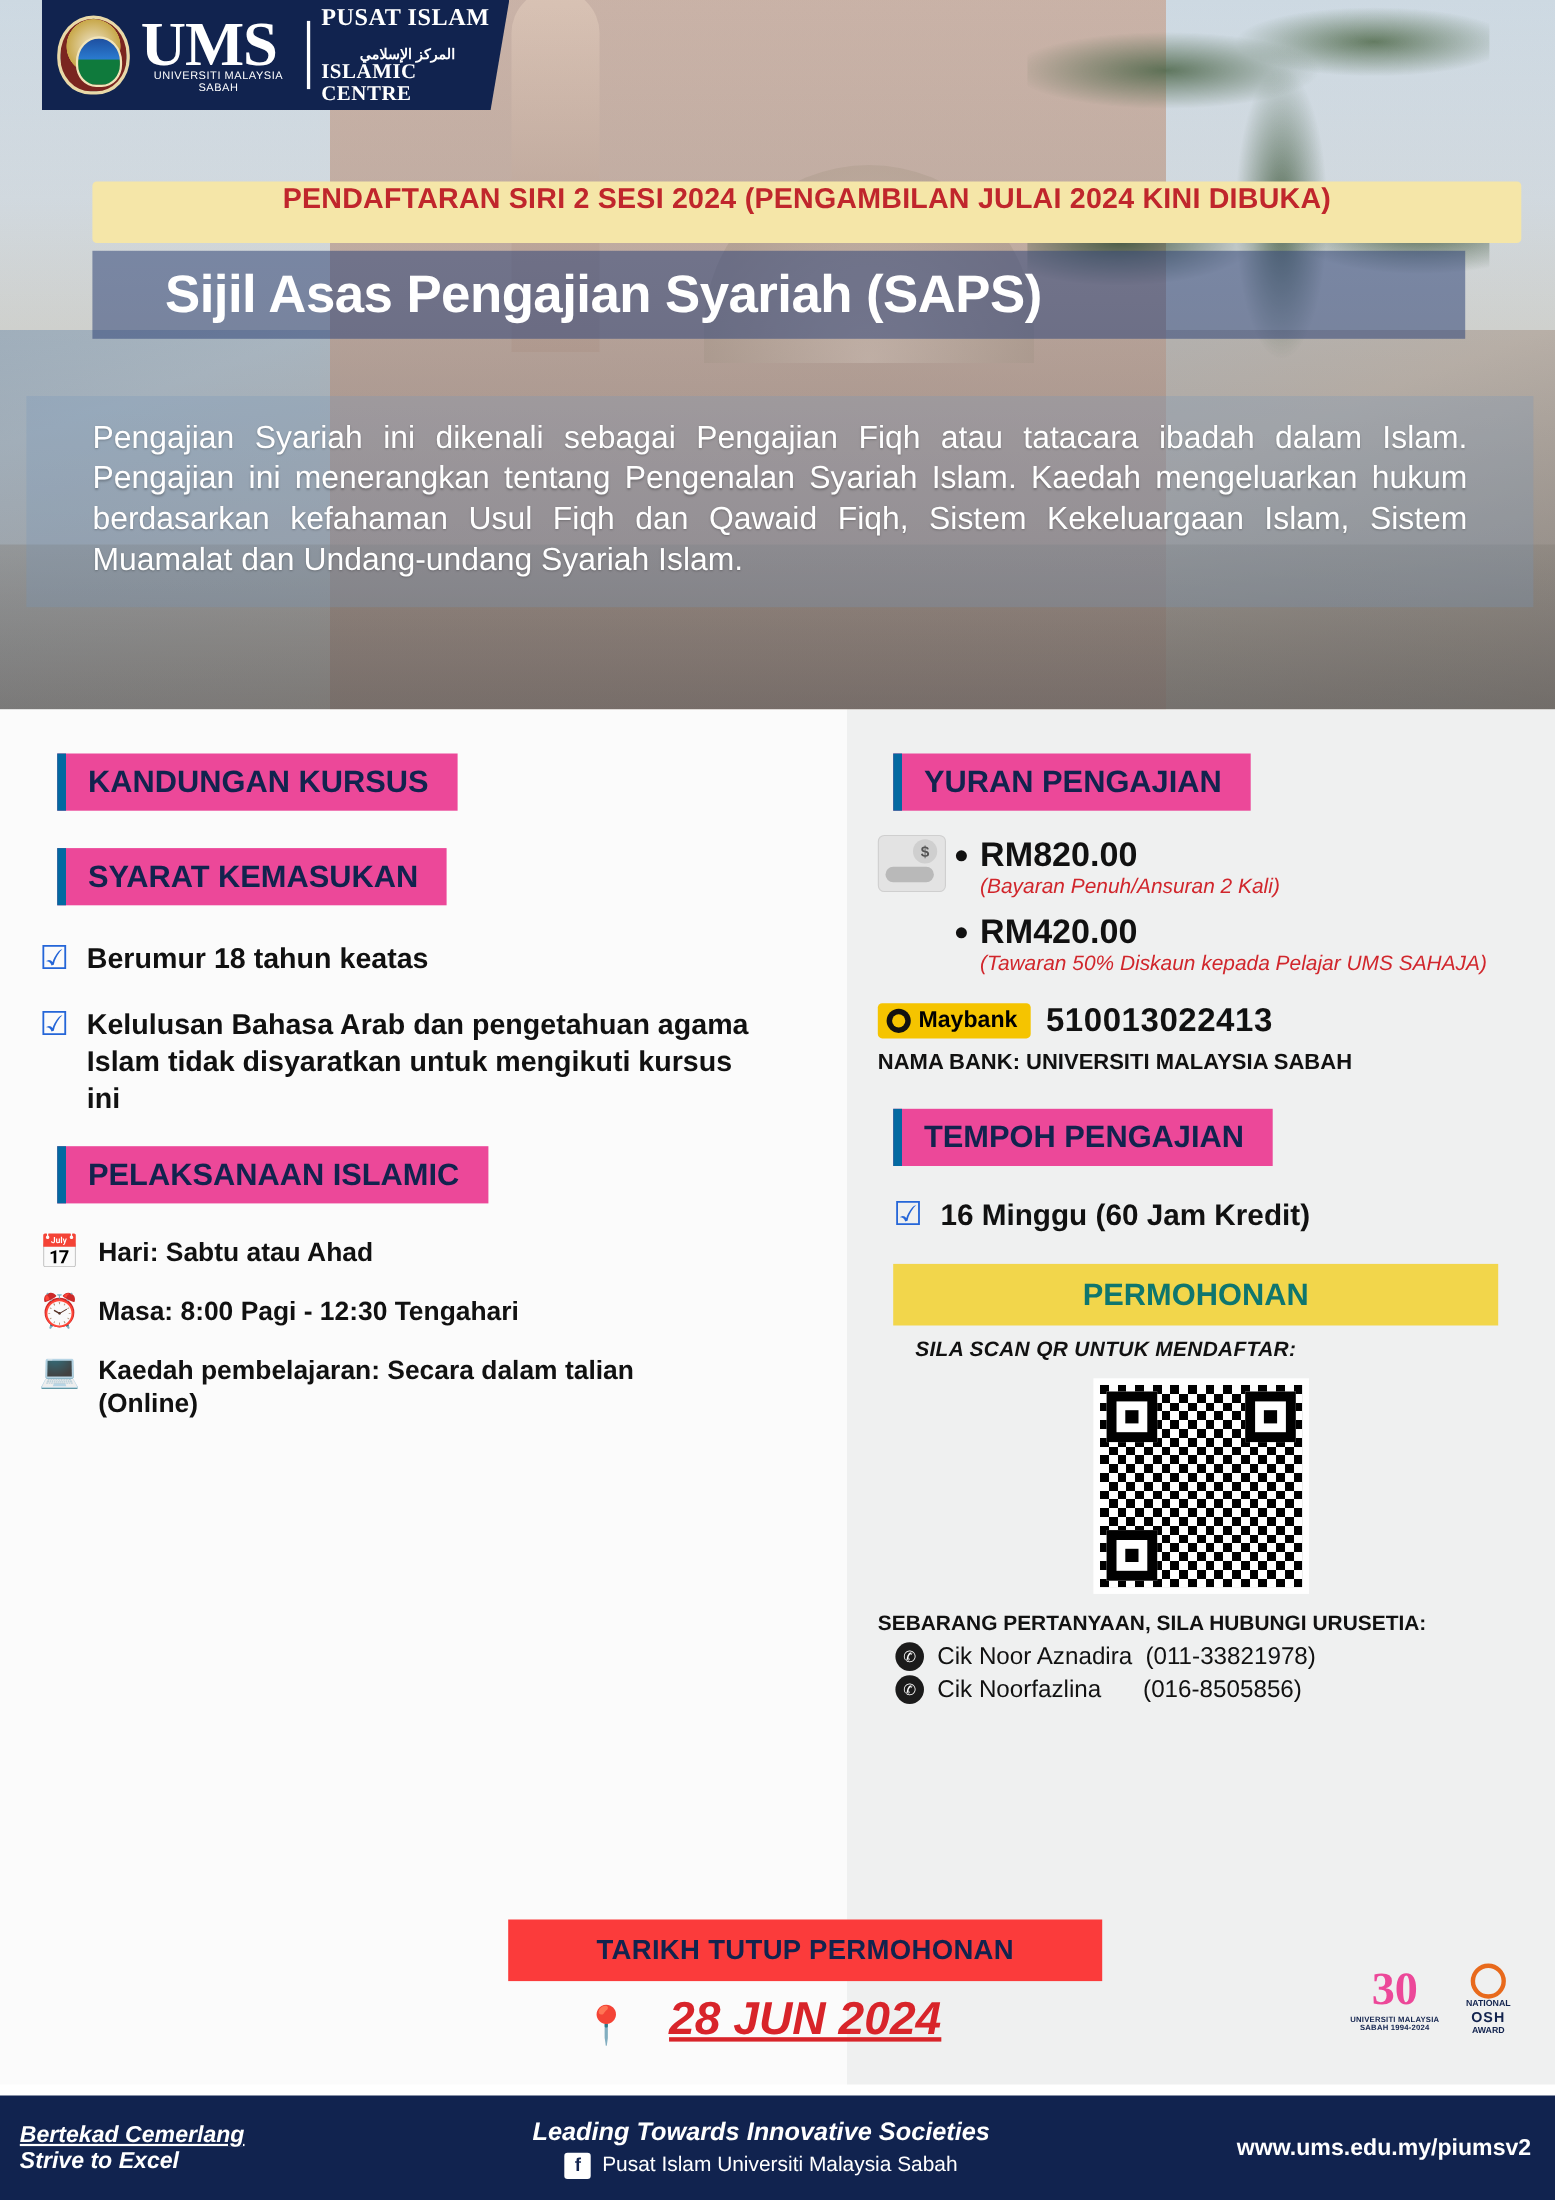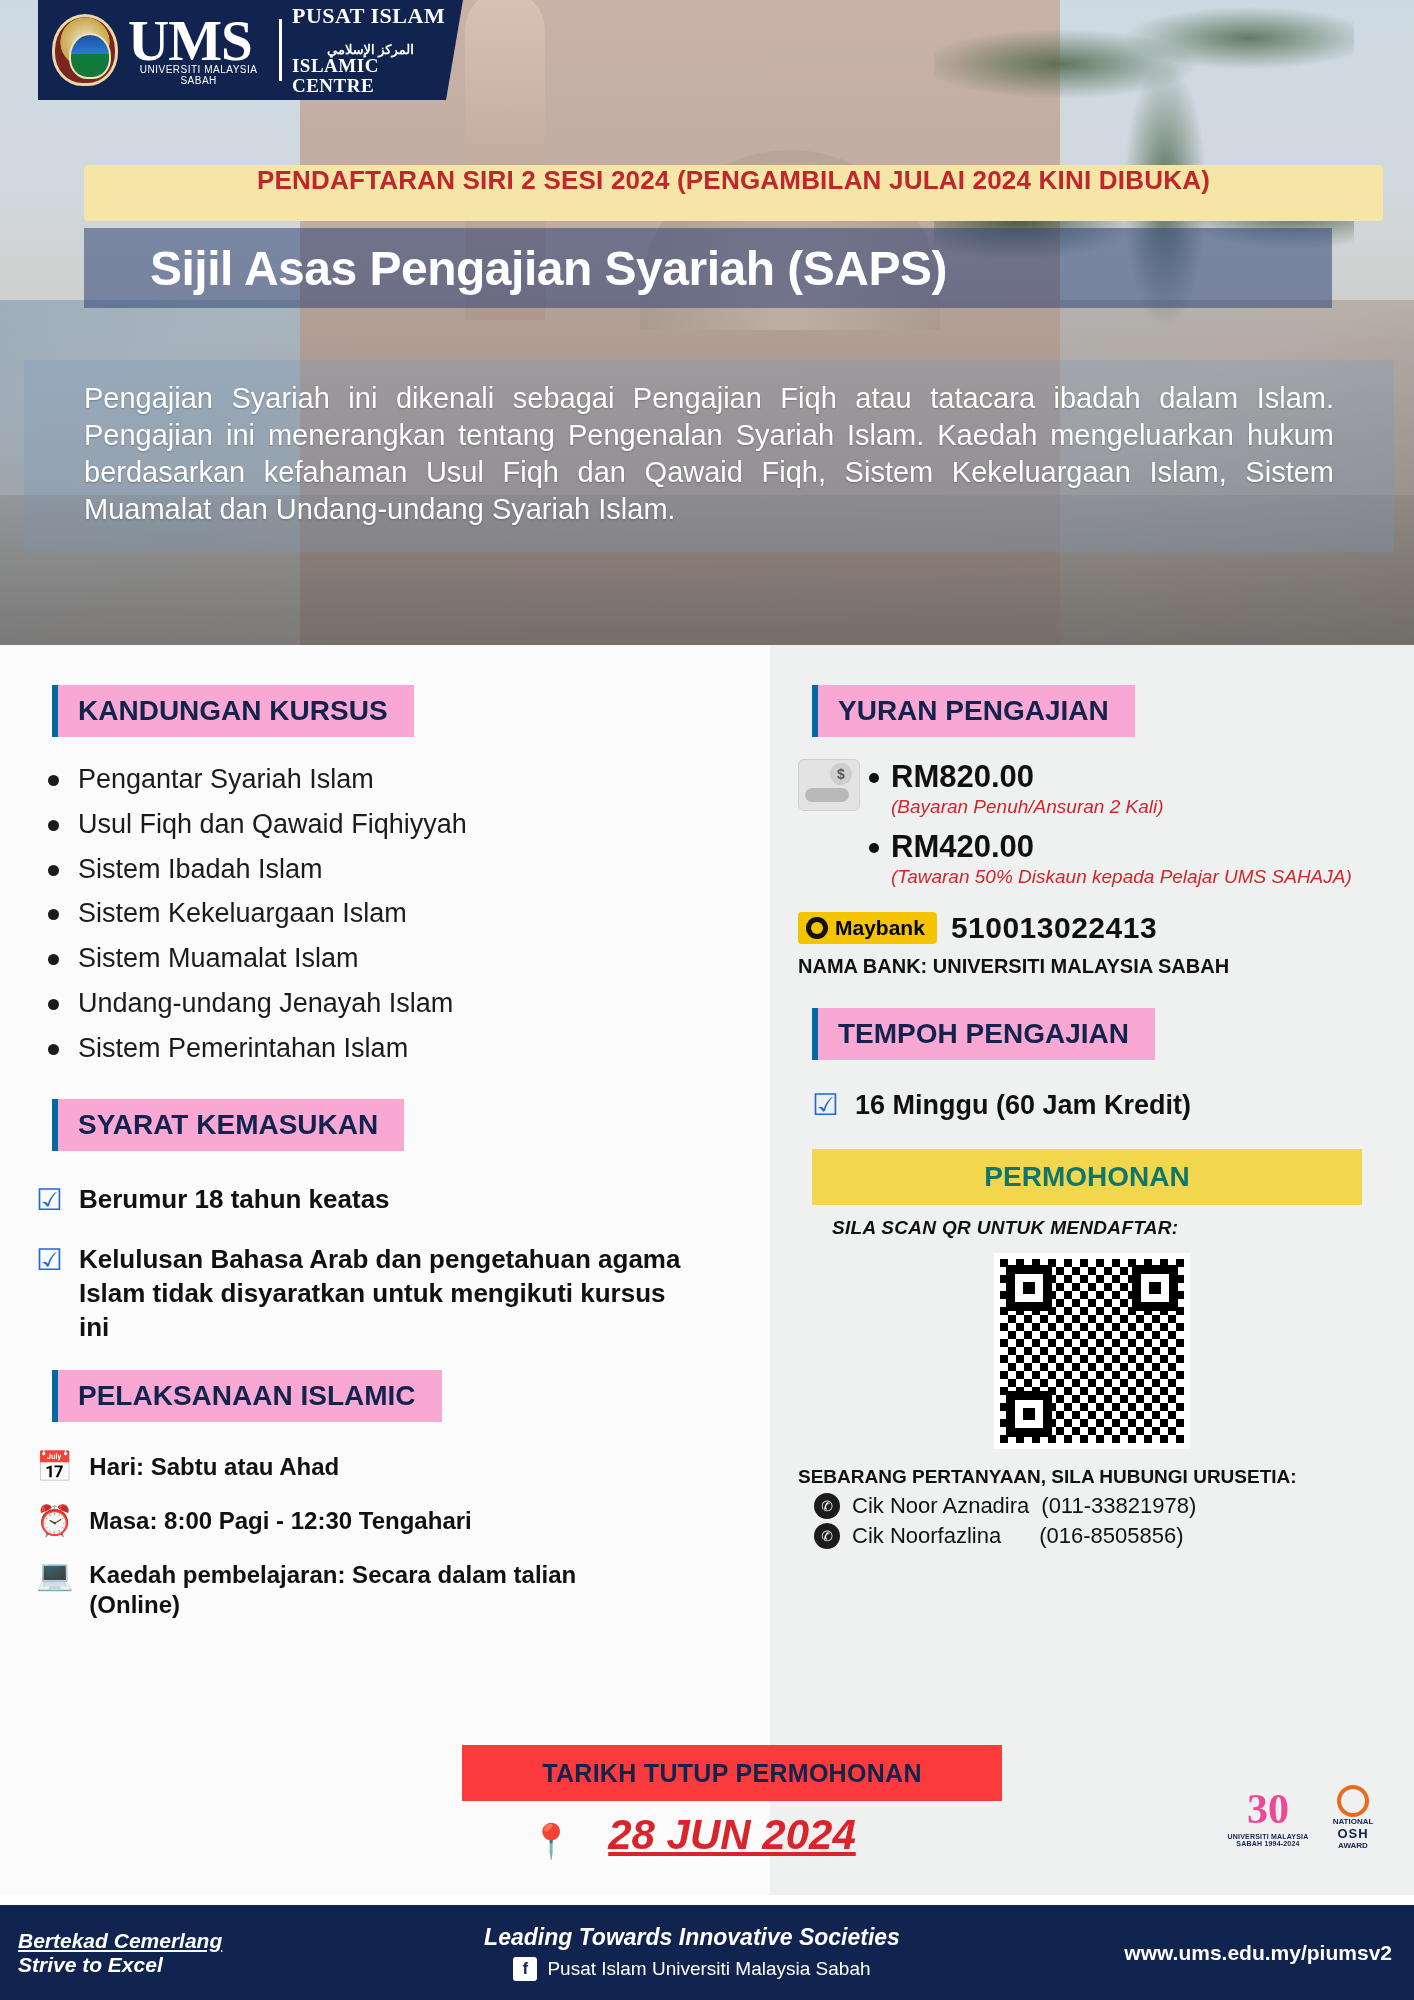--- a/index.html
+++ b/index.html
@@ -120,23 +120,23 @@
   
   .content {
     position: absolute; top: 645px; left: 0; width: 1414px; height: 1250px;
     display: flex;
   }
   .col-left { width: 770px; background: #fbfbfb; position: relative; }
   .col-right { width: 644px; background: #eff0f0; position: relative; }
 
   .tag {
     display: inline-flex; align-items: flex-end;
-    background: #f9a8d4; color: #12234e; font-weight: 800;
+    background: #ec4899; color: #12234e; font-weight: 800;
     font-size: 28px; padding: 10px 26px 10px 20px;
-    border-left: 6px solid #0369a1;
+    border-left: 8px solid #0369a1;
   }
 
   ul.course { list-style: none; margin: 26px 0 0 34px; }
   ul.course li {
     position: relative; padding-left: 44px; font-size: 27px; color: #1b1b1b;
     margin-bottom: 11px; line-height: 1.25;
   }
   ul.course li:before {
     content: ""; position: absolute; left: 14px; top: 12px;
     width: 11px; height: 11px; background: #1b1b1b; border-radius: 50%;
@@ -279,29 +279,20 @@
 </div>
 
 <div class="content">
 
   <div class="col-left">
     <div style="margin:40px 0 0 52px;">
       <div class="tag">
         <span>KANDUNGAN KURSUS</span>
       </div>
     </div>
-    <ul class="course">
-      <li>Pengantar Syariah Islam</li>
-      <li>Usul Fiqh dan Qawaid Fiqhiyyah</li>
-      <li>Sistem Ibadah Islam</li>
-      <li>Sistem Kekeluargaan Islam</li>
-      <li>Sistem Muamalat Islam</li>
-      <li>Undang-undang Jenayah Islam</li>
-      <li>Sistem Pemerintahan Islam</li>
-    </ul>
 
     <div style="margin:34px 0 0 52px;">
       <div class="tag">
         <span>SYARAT KEMASUKAN</span>
       </div>
     </div>
     <div style="margin-top:32px;">
       <div class="check-row">
         <span class="check-icon">☑</span>
         <span class="check-text">Berumur 18 tahun keatas</span>

